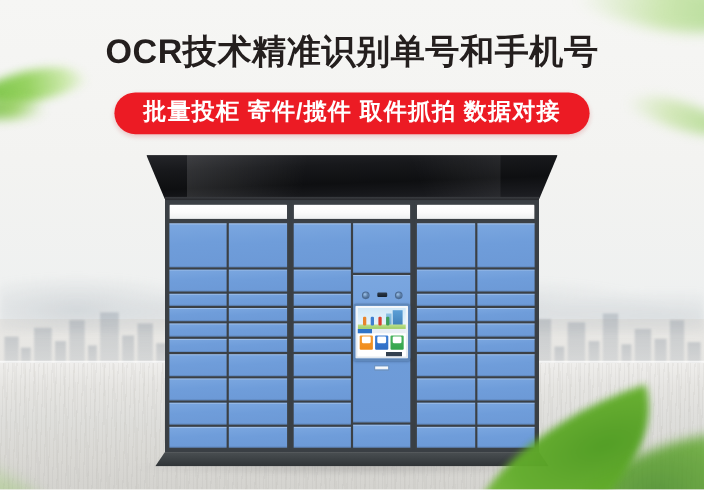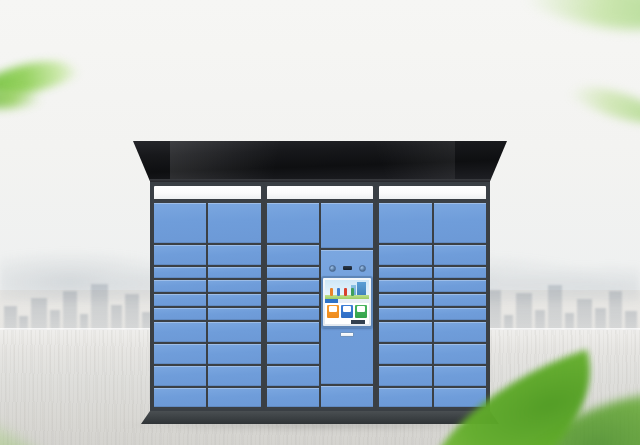--- a/index.html
+++ b/index.html
@@ -448,21 +448,25 @@
             <div class="door" style="flex:1.5"></div>
           </div>
         </div>
       </div>
 
     </div>
 
     <div class="plinth"></div>
   </div>
 
-
+  <div class="headline">OCR技术精准识别单号和手机号</div>
+
+  <div class="pill-wrap">
+    <span class="pill">批量投柜 寄件/揽件  取件抓拍  数据对接</span>
+  </div>
 
   <div class="leaf leaf-tl"></div>
   <div class="leaf leaf-tl2"></div>
   <div class="leaf leaf-tr"></div>
   <div class="leaf leaf-mr"></div>
   <div class="leaf leaf-bl"></div>
   <div class="leaf leaf-br2"></div>
   <div class="leaf leaf-br"></div>
 
 </div>

